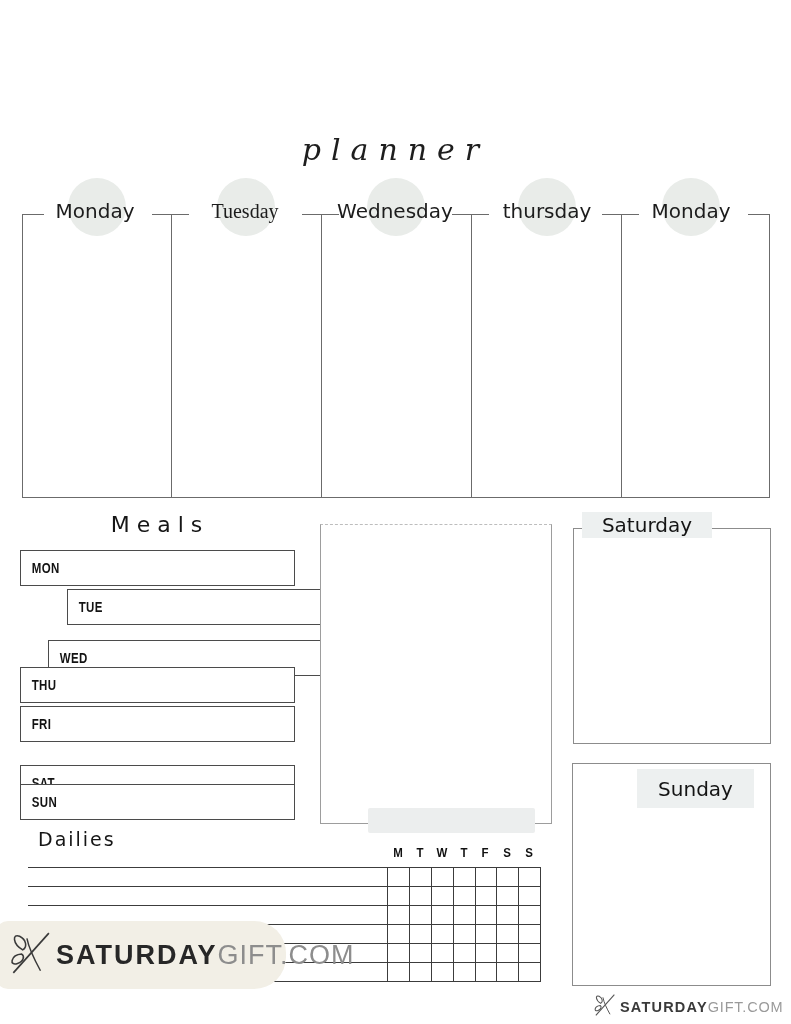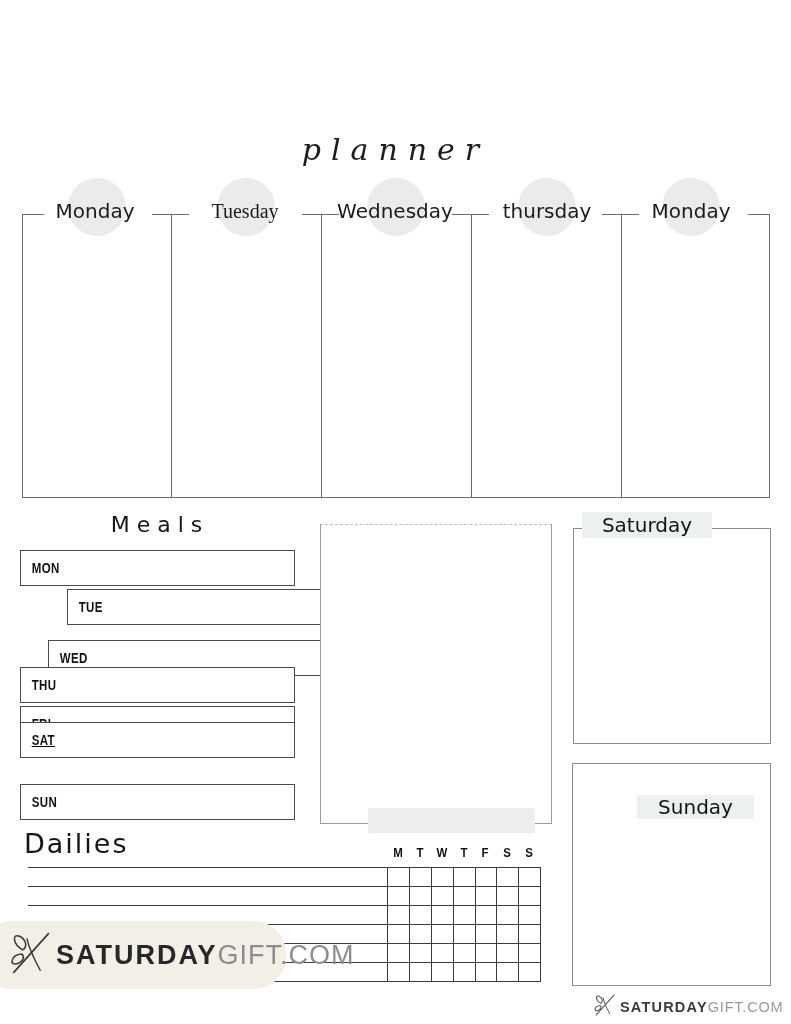--- a/index.html
+++ b/index.html
@@ -138,41 +138,41 @@
     </div>
   <div class="meal-box" style="top:640px;margin-left:28px;">
       <span class="meal-label">WED</span>
     </div>
   <div class="meal-box" style="top:706px;">
       <span class="meal-label">FRI</span>
     </div>
   <div class="meal-box" style="top:667px;">
       <span class="meal-label">THU</span>
     </div>
-  <div class="meal-box" style="top:722px;text-decoration:underline;">
+  <div class="meal-box" style="top:765px;text-decoration:underline;">
       <span class="meal-label">SAT</span>
     </div>
   <div class="meal-box" style="top:784px;">
       <span class="meal-label">SUN</span>
     </div>
 
   <div class="notes-box"></div>
   <div class="notes-chip"></div>
 
   <div class="weekend-box" style="left:573px;top:528px;width:196px;height:214px;"></div>
   <div class="weekend-chip" style="left:582px;top:512px;width:130px;height:26px;">
     <span>Saturday</span>
   </div>
 
   <div class="weekend-box" style="left:572px;top:763px;width:197px;height:221px;"></div>
-  <div class="weekend-chip" style="left:637px;top:795px;width:117px;height:24px;">
+  <div class="weekend-chip" style="left:637px;top:769px;width:117px;height:39px;">
     <span>Sunday</span>
   </div>
 
-  <div class="section-heading" style="left:24px;top:828px;font-size:27px;letter-spacing:2px;">Dailies</div>
+  <div class="section-heading" style="left:38px;top:828px;font-size:19px;letter-spacing:2px;">Dailies</div>
 
   <div class="tracker-initial" style="left:387px;top:845px;">M</div>
   <div class="tracker-initial" style="left:409px;top:845px;">T</div>
   <div class="tracker-initial" style="left:431px;top:845px;">W</div>
   <div class="tracker-initial" style="left:453px;top:845px;">T</div>
   <div class="tracker-initial" style="left:474px;top:845px;">F</div>
   <div class="tracker-initial" style="left:496px;top:845px;">S</div>
   <div class="tracker-initial" style="left:518px;top:845px;">S</div>
 
   <div class="hline grid" style="left:28px;top:867px;width:512px;"></div>

